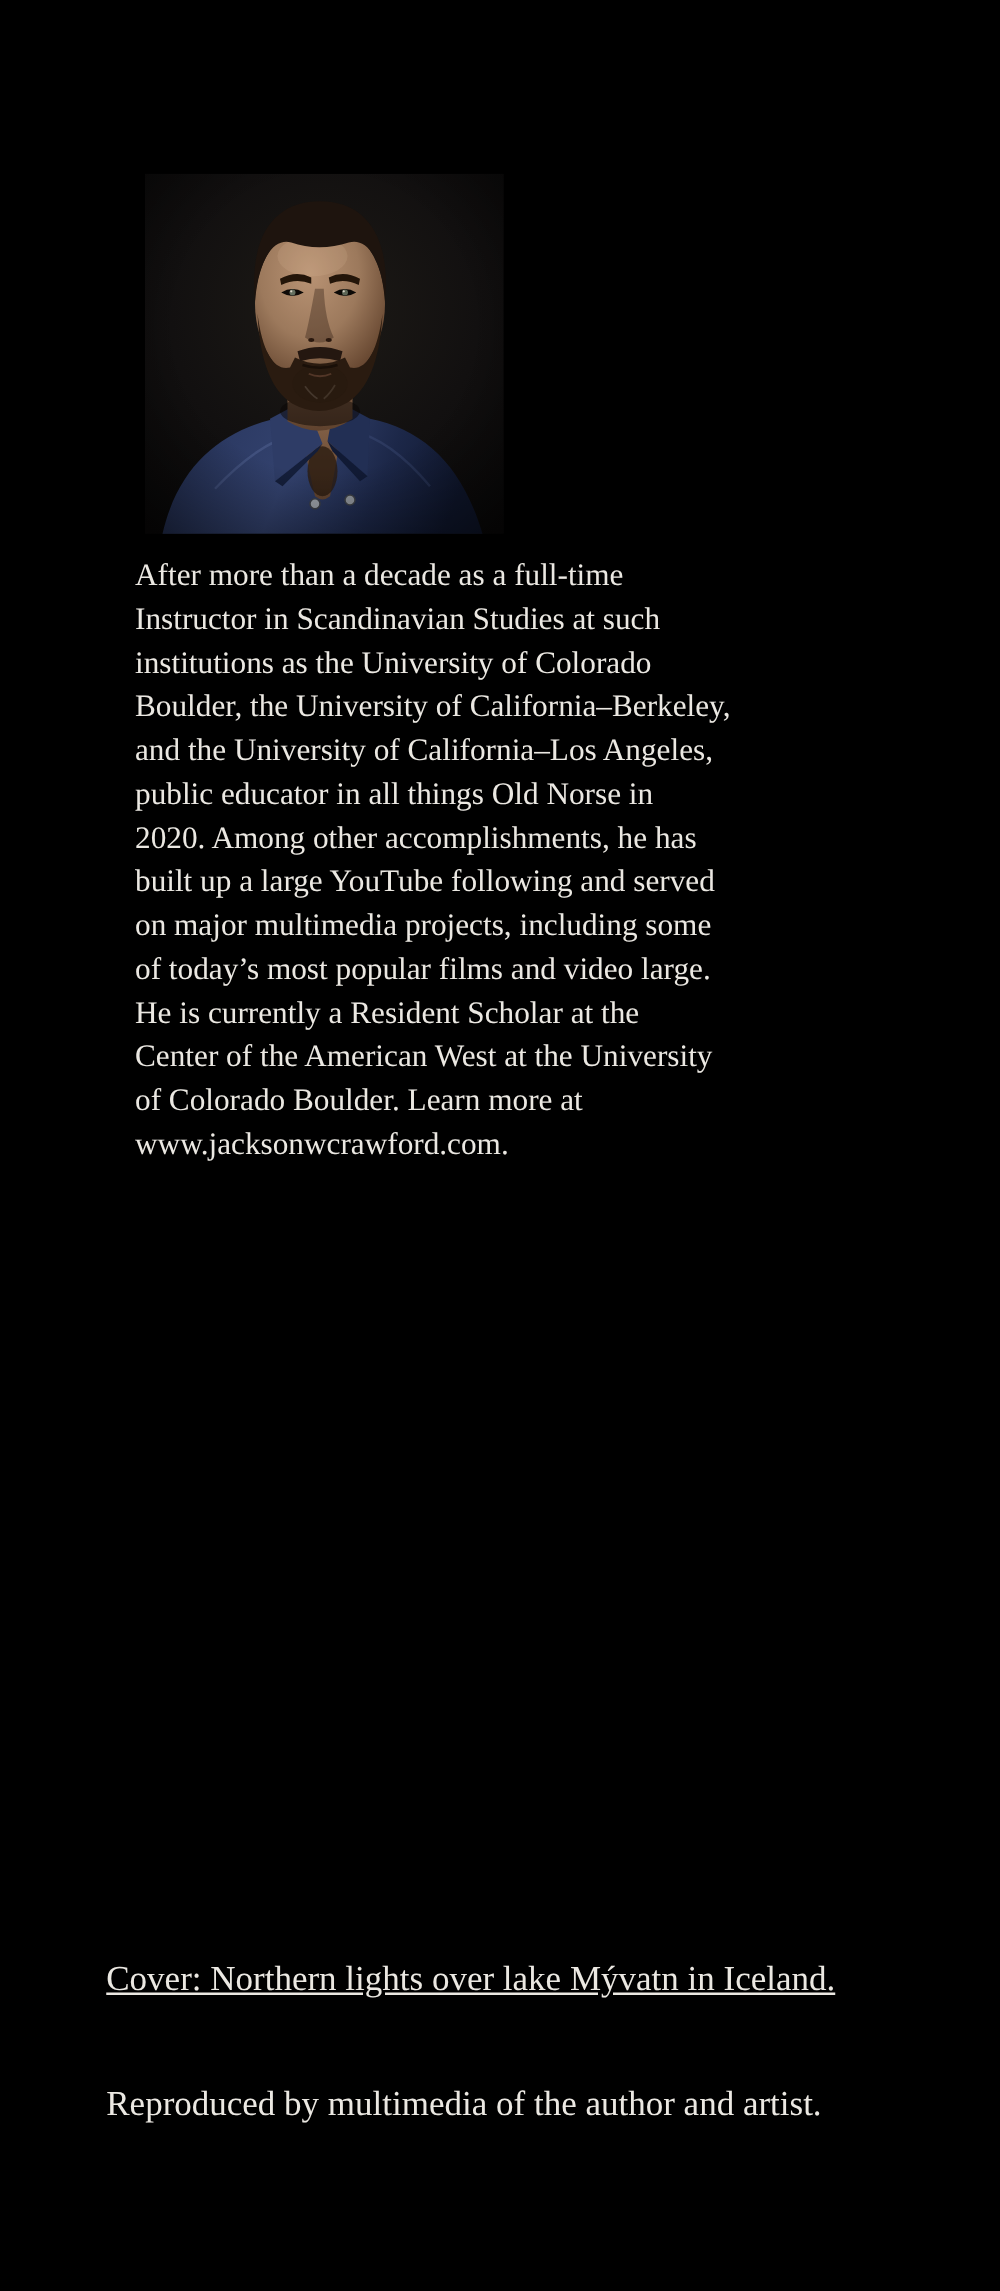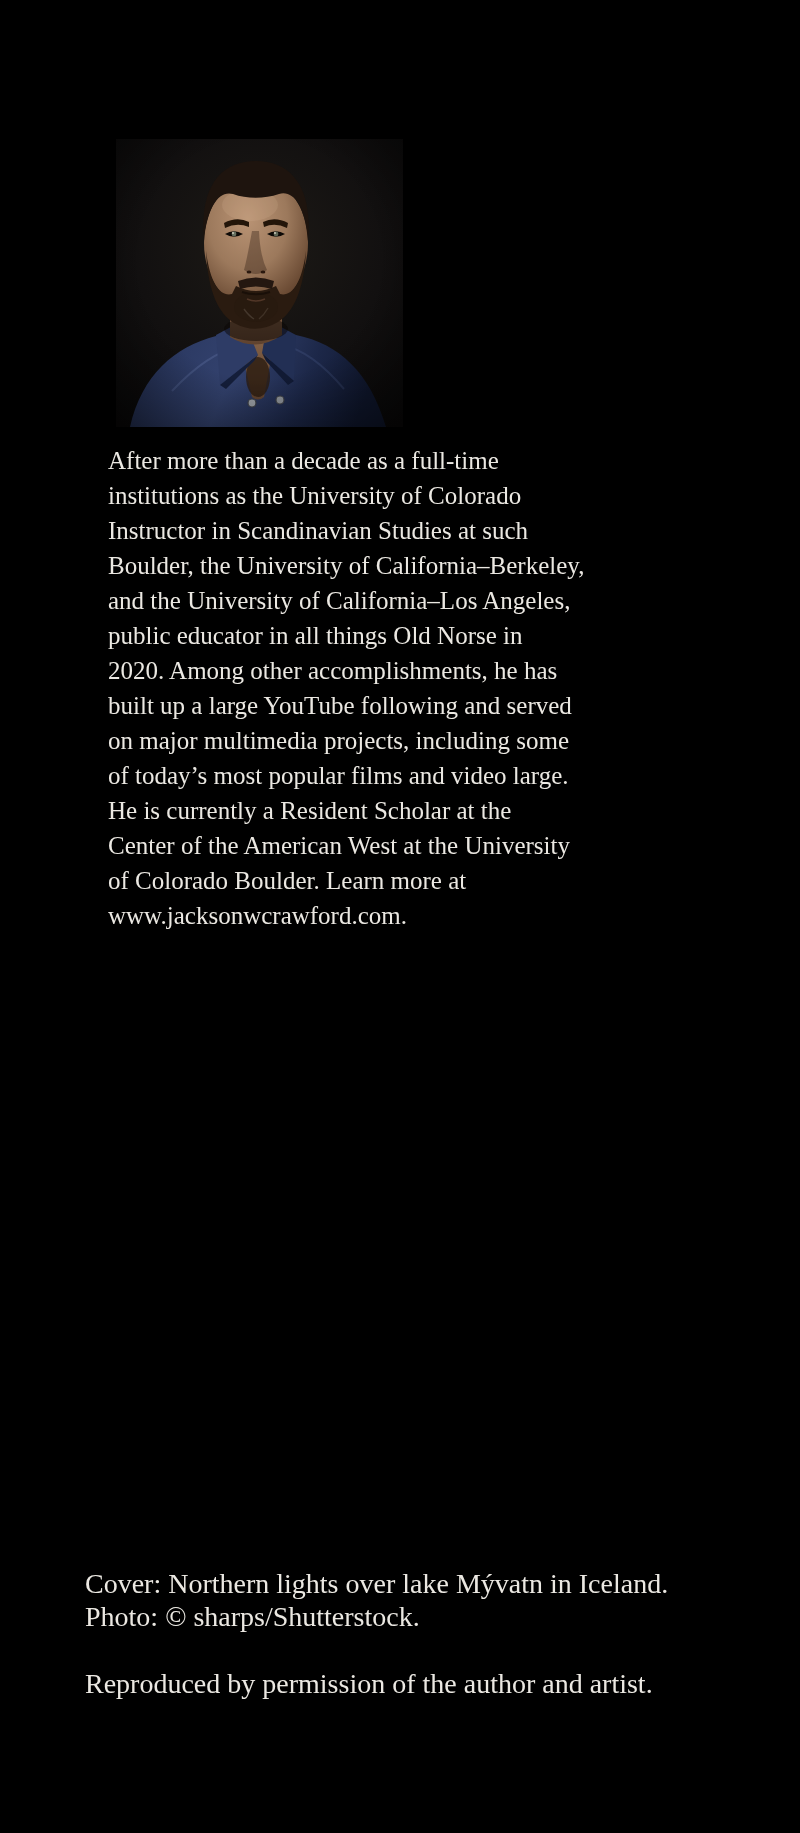--- a/index.html
+++ b/index.html
@@ -38,21 +38,21 @@
   .bio .line { white-space: nowrap; height: 35px; }
   .credits {
     position: absolute;
     left: 85px;
     width: 680px;
     font-size: 28px;
     line-height: 33px;
     color: #ebe8e2;
   }
   .credits .line { white-space: nowrap; height: 33px; }
-  .credits-cover { top: 1567px; }
+  .credits-cover { top: 1567px; text-decoration: underline; }
   .credits-photo { top: 1667px; }
 </style>
 </head>
 <body>
 
 <div class="jacket-panel">
 
   <div class="author-photo">
     <svg viewBox="0 0 287 288" xmlns="http://www.w3.org/2000/svg">
       <defs>
@@ -149,37 +149,36 @@
         <path d="M128 170 Q133 177 138 180" stroke="rgba(200,190,175,0.18)" stroke-width="1.4" fill="none"></path>
         <path d="M152 169 Q148 176 143 180" stroke="rgba(200,190,175,0.15)" stroke-width="1.4" fill="none"></path>
       </g>
 
       <rect width="287" height="288" fill="url(#pvig)"></rect>
     </svg>
   </div>
 
   <div class="bio">
     <div class="line">After more than a decade as a full-time</div>
+    <div class="line">Instructor in Scandinavian Studies at such</div>
     <div class="line">institutions as the University of Colorado</div>
-    <div class="line">Instructor in Scandinavian Studies at such</div>
     <div class="line">Boulder, the University of California–Berkeley,</div>
     <div class="line">and the University of California–Los Angeles,</div>
     <div class="line">public educator in all things Old Norse in</div>
     <div class="line">2020. Among other accomplishments, he has</div>
     <div class="line">built up a large YouTube following and served</div>
     <div class="line">on major multimedia projects, including some</div>
     <div class="line">of today’s most popular films and video large.</div>
     <div class="line">He is currently a Resident Scholar at the</div>
     <div class="line">Center of the American West at the University</div>
     <div class="line">of Colorado Boulder. Learn more at</div>
     <div class="line">www.jacksonwcrawford.com.</div>
   </div>
 
   <div class="credits credits-cover">
     <div class="line">Cover: Northern lights over lake Mývatn in Iceland.</div>
-    <div class="line">Photo: © sharps/Shutterstock.</div>
   </div>
 
   <div class="credits credits-photo">
-    <div class="line">Reproduced by permission of the author and artist.</div>
+    <div class="line">Reproduced by multimedia of the author and artist.</div>
   </div>
 
 </div>
 
 </body></html>

